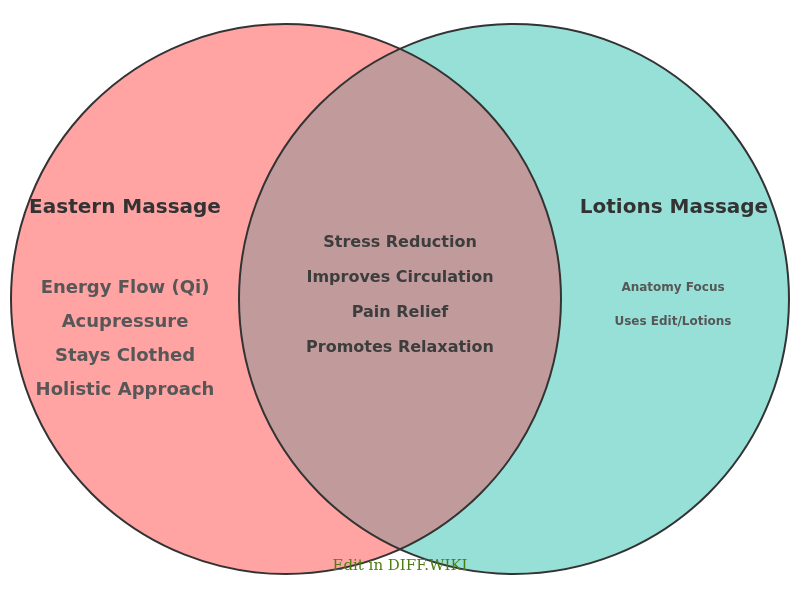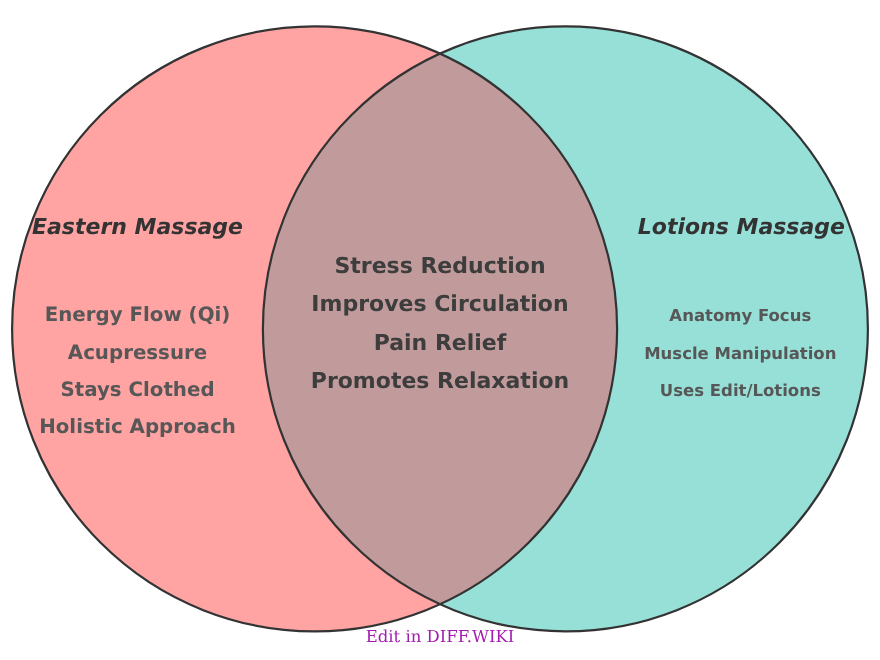--- a/index.html
+++ b/index.html
@@ -12,33 +12,32 @@
     overflow: hidden;
     font-family: "DejaVu Sans", "Liberation Sans", sans-serif;
   }
   .venn-svg { position: absolute; left: 0; top: 0; }
   .txt { position: absolute; text-align: center; }
   .set-title {
     font-size: 20px;
     font-weight: bold;
     color: #333333;
     line-height: 28px;
-    font-style: italic;
   }
   .title-left  { left: 15px;  top: 192px; width: 220px; }
   .title-right { left: 564px; top: 192px; width: 220px; }
-  .item-col { font-weight: bold; font-size: 20px; line-height: 34px; }
+  .item-col { font-weight: bold; font-size: 16px; line-height: 34px; }
   .col-left  { left: 15px;  top: 270px; width: 220px; color: #575757; font-size: 18px; }
-  .col-right { left: 563px; top: 270px; width: 220px; color: #575757; font-size: 15px; }
+  .col-right { left: 563px; top: 270px; width: 220px; color: #575757; font-size: 12px; }
   .col-center { left: 280px; top: 224px; width: 240px; color: #3d3d3d; line-height: 35px; }
   .footer {
-    left: 0; top: 570px; width: 800px;
+    left: 0; top: 556px; width: 800px;
     font-family: "DejaVu Serif", "Liberation Serif", serif;
     font-size: 15px;
-    color: #a21caf;
+    color: #4d7c0f;
     cursor: pointer;
   }
 </style>
 </head>
 <body>
 
 <div class="stage">
 
   <svg class="venn-svg" width="800" height="600" viewBox="0 0 800 600">
 
@@ -63,19 +62,18 @@
 
   <div class="txt item-col col-center">
     <div>Stress Reduction</div>
     <div>Improves Circulation</div>
     <div>Pain Relief</div>
     <div>Promotes Relaxation</div>
   </div>
 
   <div class="txt item-col col-right">
     <div>Anatomy Focus</div>
-    <div>Muscle Manipulation</div>
     <div>Uses Edit/Lotions</div>
   </div>
 
   <div class="txt footer">Edit in DIFF.WIKI</div>
 
 </div>
 
 </body></html>

